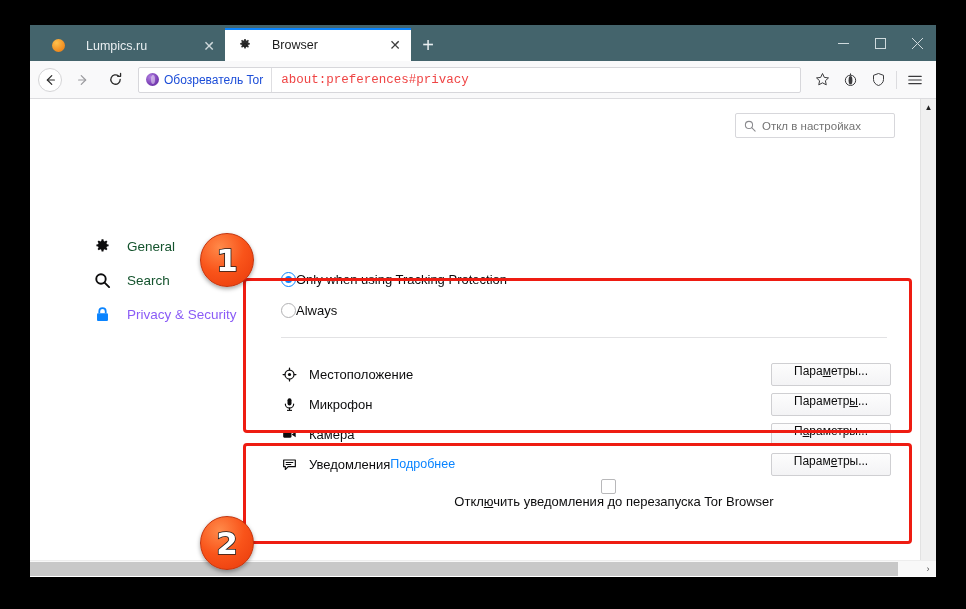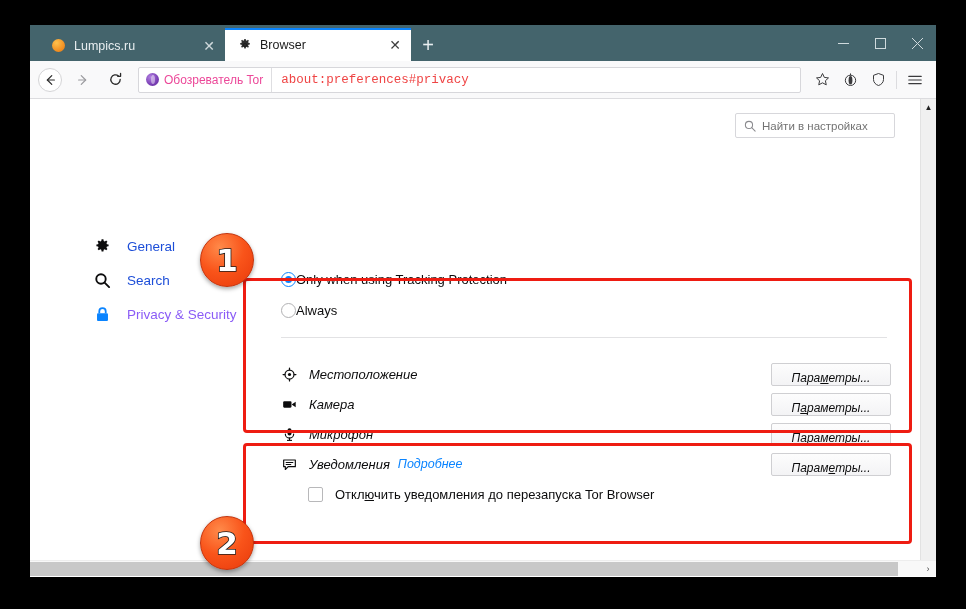--- a/index.html
+++ b/index.html
@@ -38,21 +38,21 @@
   .tab {
     position: relative;
     height: 31px;
     width: 186px;
     display: flex;
     align-items: center;
     padding: 0 8px 0 12px;
     font-size: 12px;
     color: #e8eef0;
     background: #3d5d66;
-    gap: 8px;
+    gap: 20px;
   }
   .tab.inactive { background: #44646c; }
   .tab.active {
     background: #ffffff;
     color: #1b1b1b;
     height: 33px;
   }
   .tab.active::before {
     content: "";
     position: absolute;
@@ -128,21 +128,21 @@
     border-radius: 2px;
     display: flex;
     align-items: center;
     font-size: 12.5px;
   }
   .identity {
     display: flex; align-items: center; gap: 5px;
     padding: 0 8px 0 7px;
     height: 100%;
     border-right: 1px solid #dedee1;
-    color: #ec4899;
+    color: #1d4ed8;
   }
   .onion {
     width: 13px; height: 13px; border-radius: 50%;
     background: radial-gradient(circle at 35% 32%, #b07fe0 0%, #7a3fb5 60%, #5f2d91 100%);
     position: relative;
   }
   .onion::after {
     content: "";
     position: absolute; left: 4.5px; top: 2px;
     width: 4px; height: 9px; border-radius: 50%;
@@ -192,21 +192,21 @@
   .sidebar {
     position: absolute;
     left: 40px; top: 130px;
     width: 175px;
   }
   .side-item {
     display: flex; align-items: center;
     gap: 15px;
     height: 34px;
     font-size: 13.5px;
-    color: #1d4ed8;
+    color: #14532d;
     padding-left: 23px;
   }
   .side-item .sico {
     width: 19px; height: 19px;
     display: flex; align-items: center; justify-content: center;
     flex: 0 0 19px;
   }
   .side-item.active { color: #8b5cf6; }
 
   
@@ -253,53 +253,53 @@
   }
 
   
   .perm-row {
     position: relative;
     display: flex; align-items: center;
     height: 30px;
     padding-left: 29px;
     font-size: 13px;
     color: #0c0c0d;
-    font-style: italic;
   }
   .perm-ico {
     width: 16px; height: 16px;
     flex: 0 0 16px;
     margin-right: 12px;
     display: flex; align-items: center; justify-content: center;
     color: #0c0c0d;
   }
   .perm-label { white-space: nowrap; }
-  .learnmore { color: #0a84ff; font-size: 12.5px; margin-left: 8px; white-space: nowrap; }
+  .learnmore { color: #0a84ff; font-size: 12.5px; margin-left: 0; white-space: nowrap; }
 
   .btn {
     position: absolute;
     right: 29px;
     width: 120px; height: 23px;
     border: 1px solid #cfcfd2;
     border-radius: 2px;
     background: linear-gradient(#fdfdfd,#f3f3f5);
     font-size: 12px;
     color: #0c0c0d;
-    display: flex; align-items: flex-end; justify-content: center;
+    display: flex; align-items: flex-start; justify-content: center;
     white-space: nowrap;
   }
   .ak { text-decoration: underline; }
 
   .cb-row {
     display: flex; align-items: center;
     height: 31px;
     padding-left: 56px;
     font-size: 13px;
     color: #0c0c0d;
     position: relative;
+    flex-direction: column;
   }
   .cb-row.indent2 { padding-left: 29px; }
   .cbox {
     width: 15px; height: 15px;
     flex: 0 0 15px;
     border: 1px solid #b8b8ba;
     border-radius: 2px;
     background: #fff;
     margin-right: 12px;
     display: flex; align-items: center; justify-content: center;
@@ -483,21 +483,21 @@
     <div class="viewport">
       <div class="content">
 
         <div class="search-settings">
           <span class="mag">
             <svg width="12" height="12" viewBox="0 0 14 14" fill="none" stroke="#8a8a8e" stroke-width="1.2">
               <circle cx="5.8" cy="5.8" r="4.2"></circle>
                 <path d="M9 9 L13 13" stroke-linecap="round"></path>
             </svg>
           </span>
-          <span class="ph">Найти в настройках</span>
+          <span class="ph">Откл в настройках</span>
         </div>
 
         <div class="sidebar">
           <div class="side-item">
             <span class="sico">
               <svg width="17" height="17" viewBox="0 0 24 24" fill="#0c0c0d">
                 <path d="M12 8.6a3.4 3.4 0 100 6.8 3.4 3.4 0 000-6.8zm0 5.1a1.7 1.7 0 110-3.4 1.7 1.7 0 010 3.4z"></path>
                 <path d="M13.3 1.8h-2.6l-.4 2.4-1.5.6-2-1.4-1.8 1.8 1.4 2-.6 1.5-2.4.4v2.6l2.4.4.6 1.5-1.4 2 1.8 1.8 2-1.4 1.5.6.4 2.4h2.6l.4-2.4 1.5-.6 2 1.4 1.8-1.8-1.4-2 .6-1.5 2.4-.4V9.1l-2.4-.4-.6-1.5 1.4-2-1.8-1.8-2 1.4-1.5-.6z"></path>
               </svg>
             </span>
@@ -550,35 +550,20 @@
                 <circle cx="9" cy="9" r="5.4"></circle>
                   <circle cx="9" cy="9" r="1.9" fill="#0c0c0d" stroke="none"></circle>
                 <path d="M9 1.3 V3.2 M9 14.8 V16.7 M1.3 9 H3.2 M14.8 9 H16.7" stroke-linecap="round"></path>
               </svg>
             </span>
             <span class="perm-label">Местоположение</span>
             <span class="btn">
                 <span>Пара</span>
                 <span class="ak">м</span>
                 <span>етры...</span>
-              </span>
-          </div>
-
-          <div class="perm-row">
-            <span class="perm-ico">
-              <svg width="15" height="15" viewBox="0 0 18 18" fill="#0c0c0d">
-                <rect x="1.4" y="5.2" width="10" height="7.6" rx="1.3"></rect>
-                <path d="M12 8.6 L16.4 5.6 V12.4 L12 9.4 Z"></path>
-              </svg>
-            </span>
-            <span class="perm-label">Камера</span>
-            <span class="btn">
-                <span>П</span>
-                <span class="ak">а</span>
-                <span>раметры...</span>
               </span>
           </div>
 
           <div class="perm-row">
             <span class="perm-ico">
               <svg width="15" height="15" viewBox="0 0 18 18" fill="#0c0c0d">
                 <rect x="6.6" y="1.6" width="4.8" height="8.6" rx="2.4"></rect>
                 <path d="M4 8.4 a5 5 0 0010 0" fill="none" stroke="#0c0c0d" stroke-width="1.4" stroke-linecap="round"></path>
                 <rect x="8.3" y="12.6" width="1.4" height="3.4"></rect>
                 <rect x="6" y="15.4" width="6" height="1.3"></rect>
@@ -587,20 +572,35 @@
             <span class="perm-label">Микрофон</span>
             <span class="btn">
                 <span>Параметр</span>
                 <span class="ak">ы</span>
                 <span>...</span>
               </span>
           </div>
 
           <div class="perm-row">
             <span class="perm-ico">
+              <svg width="15" height="15" viewBox="0 0 18 18" fill="#0c0c0d">
+                <rect x="1.4" y="5.2" width="10" height="7.6" rx="1.3"></rect>
+                <path d="M12 8.6 L16.4 5.6 V12.4 L12 9.4 Z"></path>
+              </svg>
+            </span>
+            <span class="perm-label">Камера</span>
+            <span class="btn">
+                <span>П</span>
+                <span class="ak">а</span>
+                <span>раметры...</span>
+              </span>
+          </div>
+
+          <div class="perm-row">
+            <span class="perm-ico">
               <svg width="15" height="15" viewBox="0 0 18 18" fill="none" stroke="#0c0c0d" stroke-width="1.4">
                 <path d="M2 3.6 h14 v8 h-8.6 L4 15 v-3.4 H2 Z" stroke-linejoin="round"></path>
                 <path d="M5 6.6 h8 M5 9 h5.5" stroke-linecap="round"></path>
               </svg>
             </span>
             <span class="perm-label">Уведомления</span>
             <span class="learnmore">Подробнее</span>
             <span class="btn">
                 <span>Парам</span>
                 <span class="ak">е</span>

